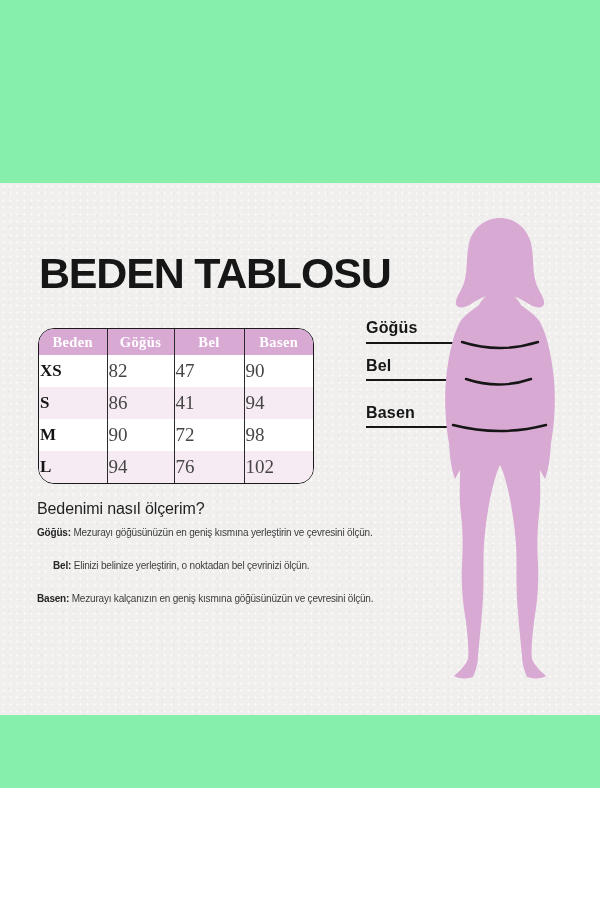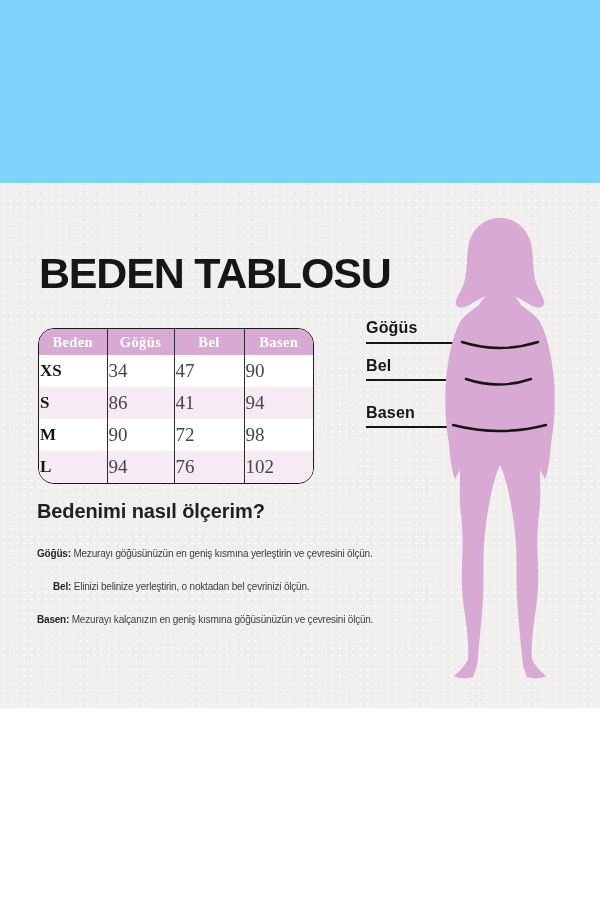--- a/index.html
+++ b/index.html
@@ -1,18 +1,18 @@
 <!DOCTYPE html>
 <html style="--pink: #d8a9d2; --rowpink: #f6eaf3; --paper: #f0efee; --ink: #1c1c1c; --val: #454545;"><head>
 <meta charset="utf-8">
 <style>
   html,body{margin:0;padding:0;background:#ffffff;}
   .canvas{
-    position:relative;width:600px;height:708px;overflow:hidden;
-    background:#7dd3fc;
+    position:relative;width:600px;height:788px;overflow:hidden;
+    background:#86efac;
     font-family:"Liberation Sans","DejaVu Sans",sans-serif;
     color:var(--ink,#1c1c1c);
   }
   .paper{
     position:absolute;left:0;top:183px;width:600px;height:532px;
     background-color:var(--paper,#f0efee);
     background-image:
       radial-gradient(rgba(255,255,255,.55) 1px, transparent 1.3px),
       radial-gradient(rgba(0,0,0,.02) 1px, transparent 1.3px);
     background-size:7px 7px,11px 11px;
@@ -51,21 +51,21 @@
     letter-spacing:.2px;line-height:1;
   }
   .pointer-line{position:absolute;height:2px;background:#161616;}
   
   .silhouette{position:absolute;left:415px;top:215px;width:170px;height:470px;}
   .silhouette .body-fill{fill:var(--pink,#d8a9d2);}
   .silhouette .tape{fill:none;stroke:#161616;stroke-width:2.4;stroke-linecap:round;}
   
   .guide{position:absolute;left:37px;top:500px;width:372px;}
   .guide h2{
-    margin:0 0 20px 0;font-size:20px;font-weight:bold;color:#1f1f1f;
+    margin:0 0 4px 0;font-size:16px;font-weight:normal;color:#1f1f1f;
     letter-spacing:-.1px;
   }
   .guide p{
     margin:0 0 12px 0;font-size:10px;line-height:21px;color:#3d3d3d;
     letter-spacing:-.2px;
   }
   .guide p .term{font-weight:bold;color:#262626;}
   .guide p.oneline{white-space:nowrap;padding-left:16px;}
 </style>
 </head>
@@ -89,21 +89,21 @@
         <tr>
           <th>Beden</th>
           <th>Göğüs</th>
           <th>Bel</th>
           <th>Basen</th>
         </tr>
       </thead>
       <tbody>
         <tr>
           <td class="size-cell">XS</td>
-          <td>34</td>
+          <td>82</td>
           <td>47</td>
           <td>90</td>
         </tr>
         <tr class="alt">
           <td class="size-cell">S</td>
           <td>86</td>
           <td>41</td>
           <td>94</td>
         </tr>
         <tr>

